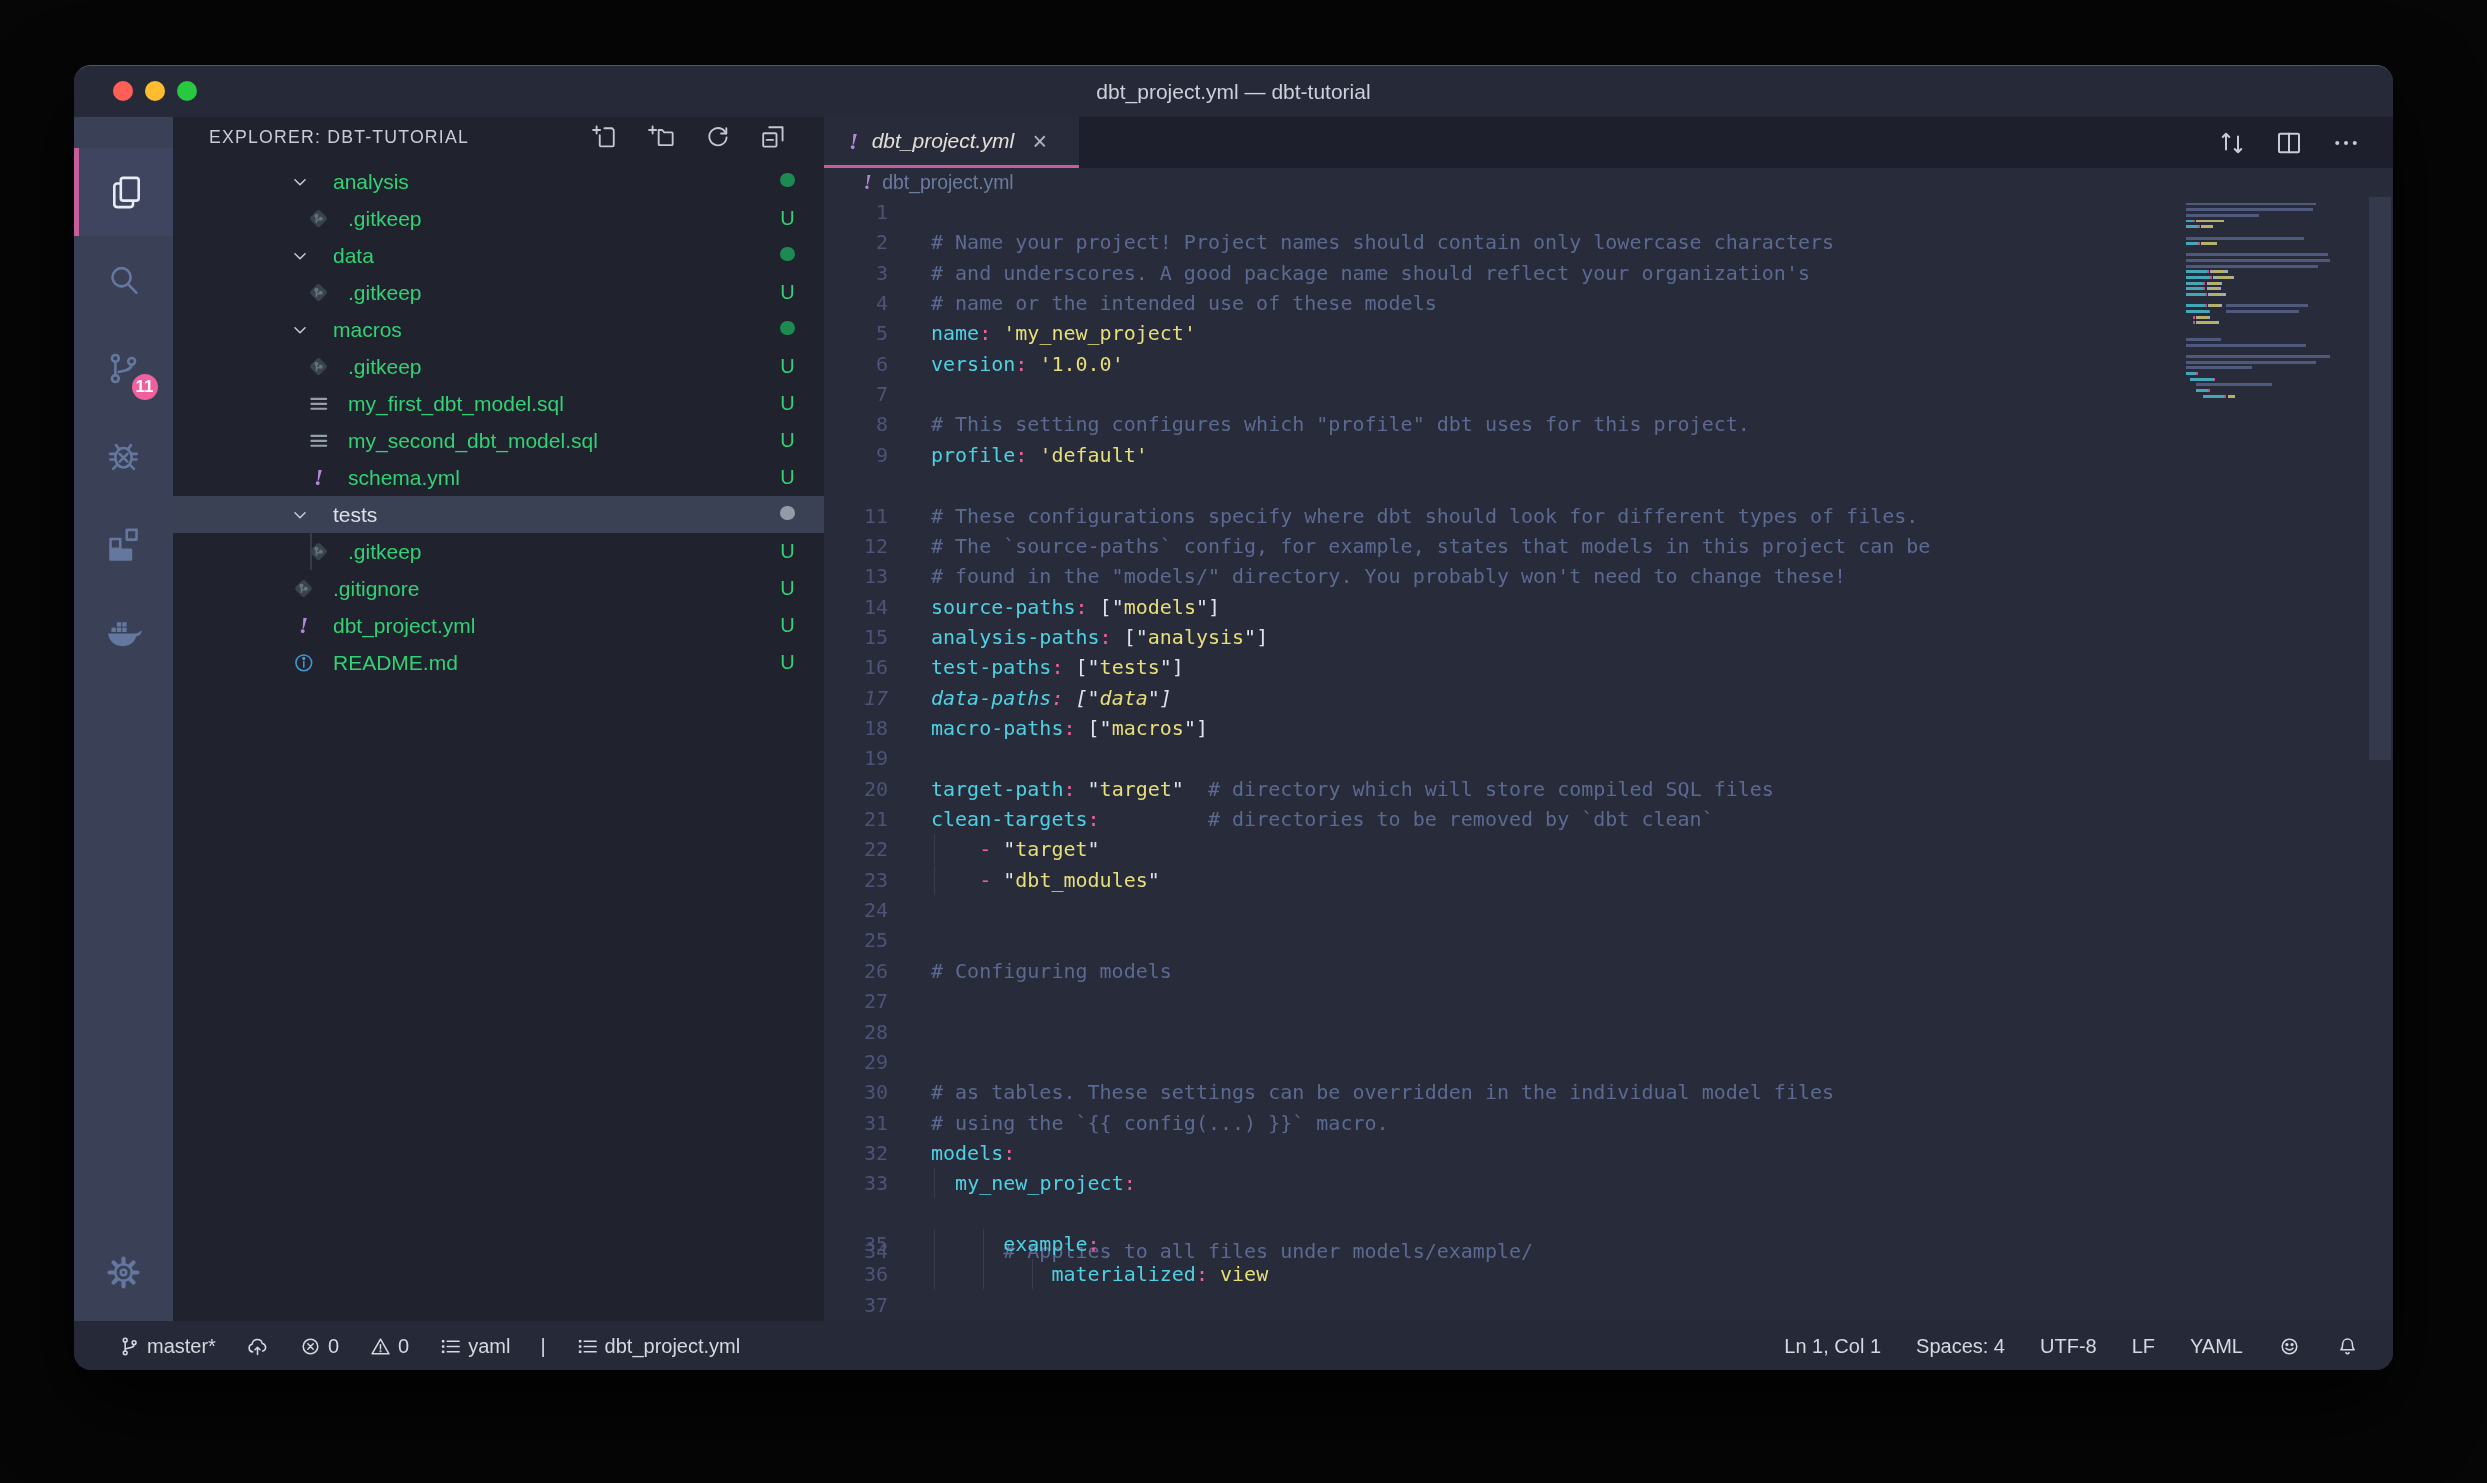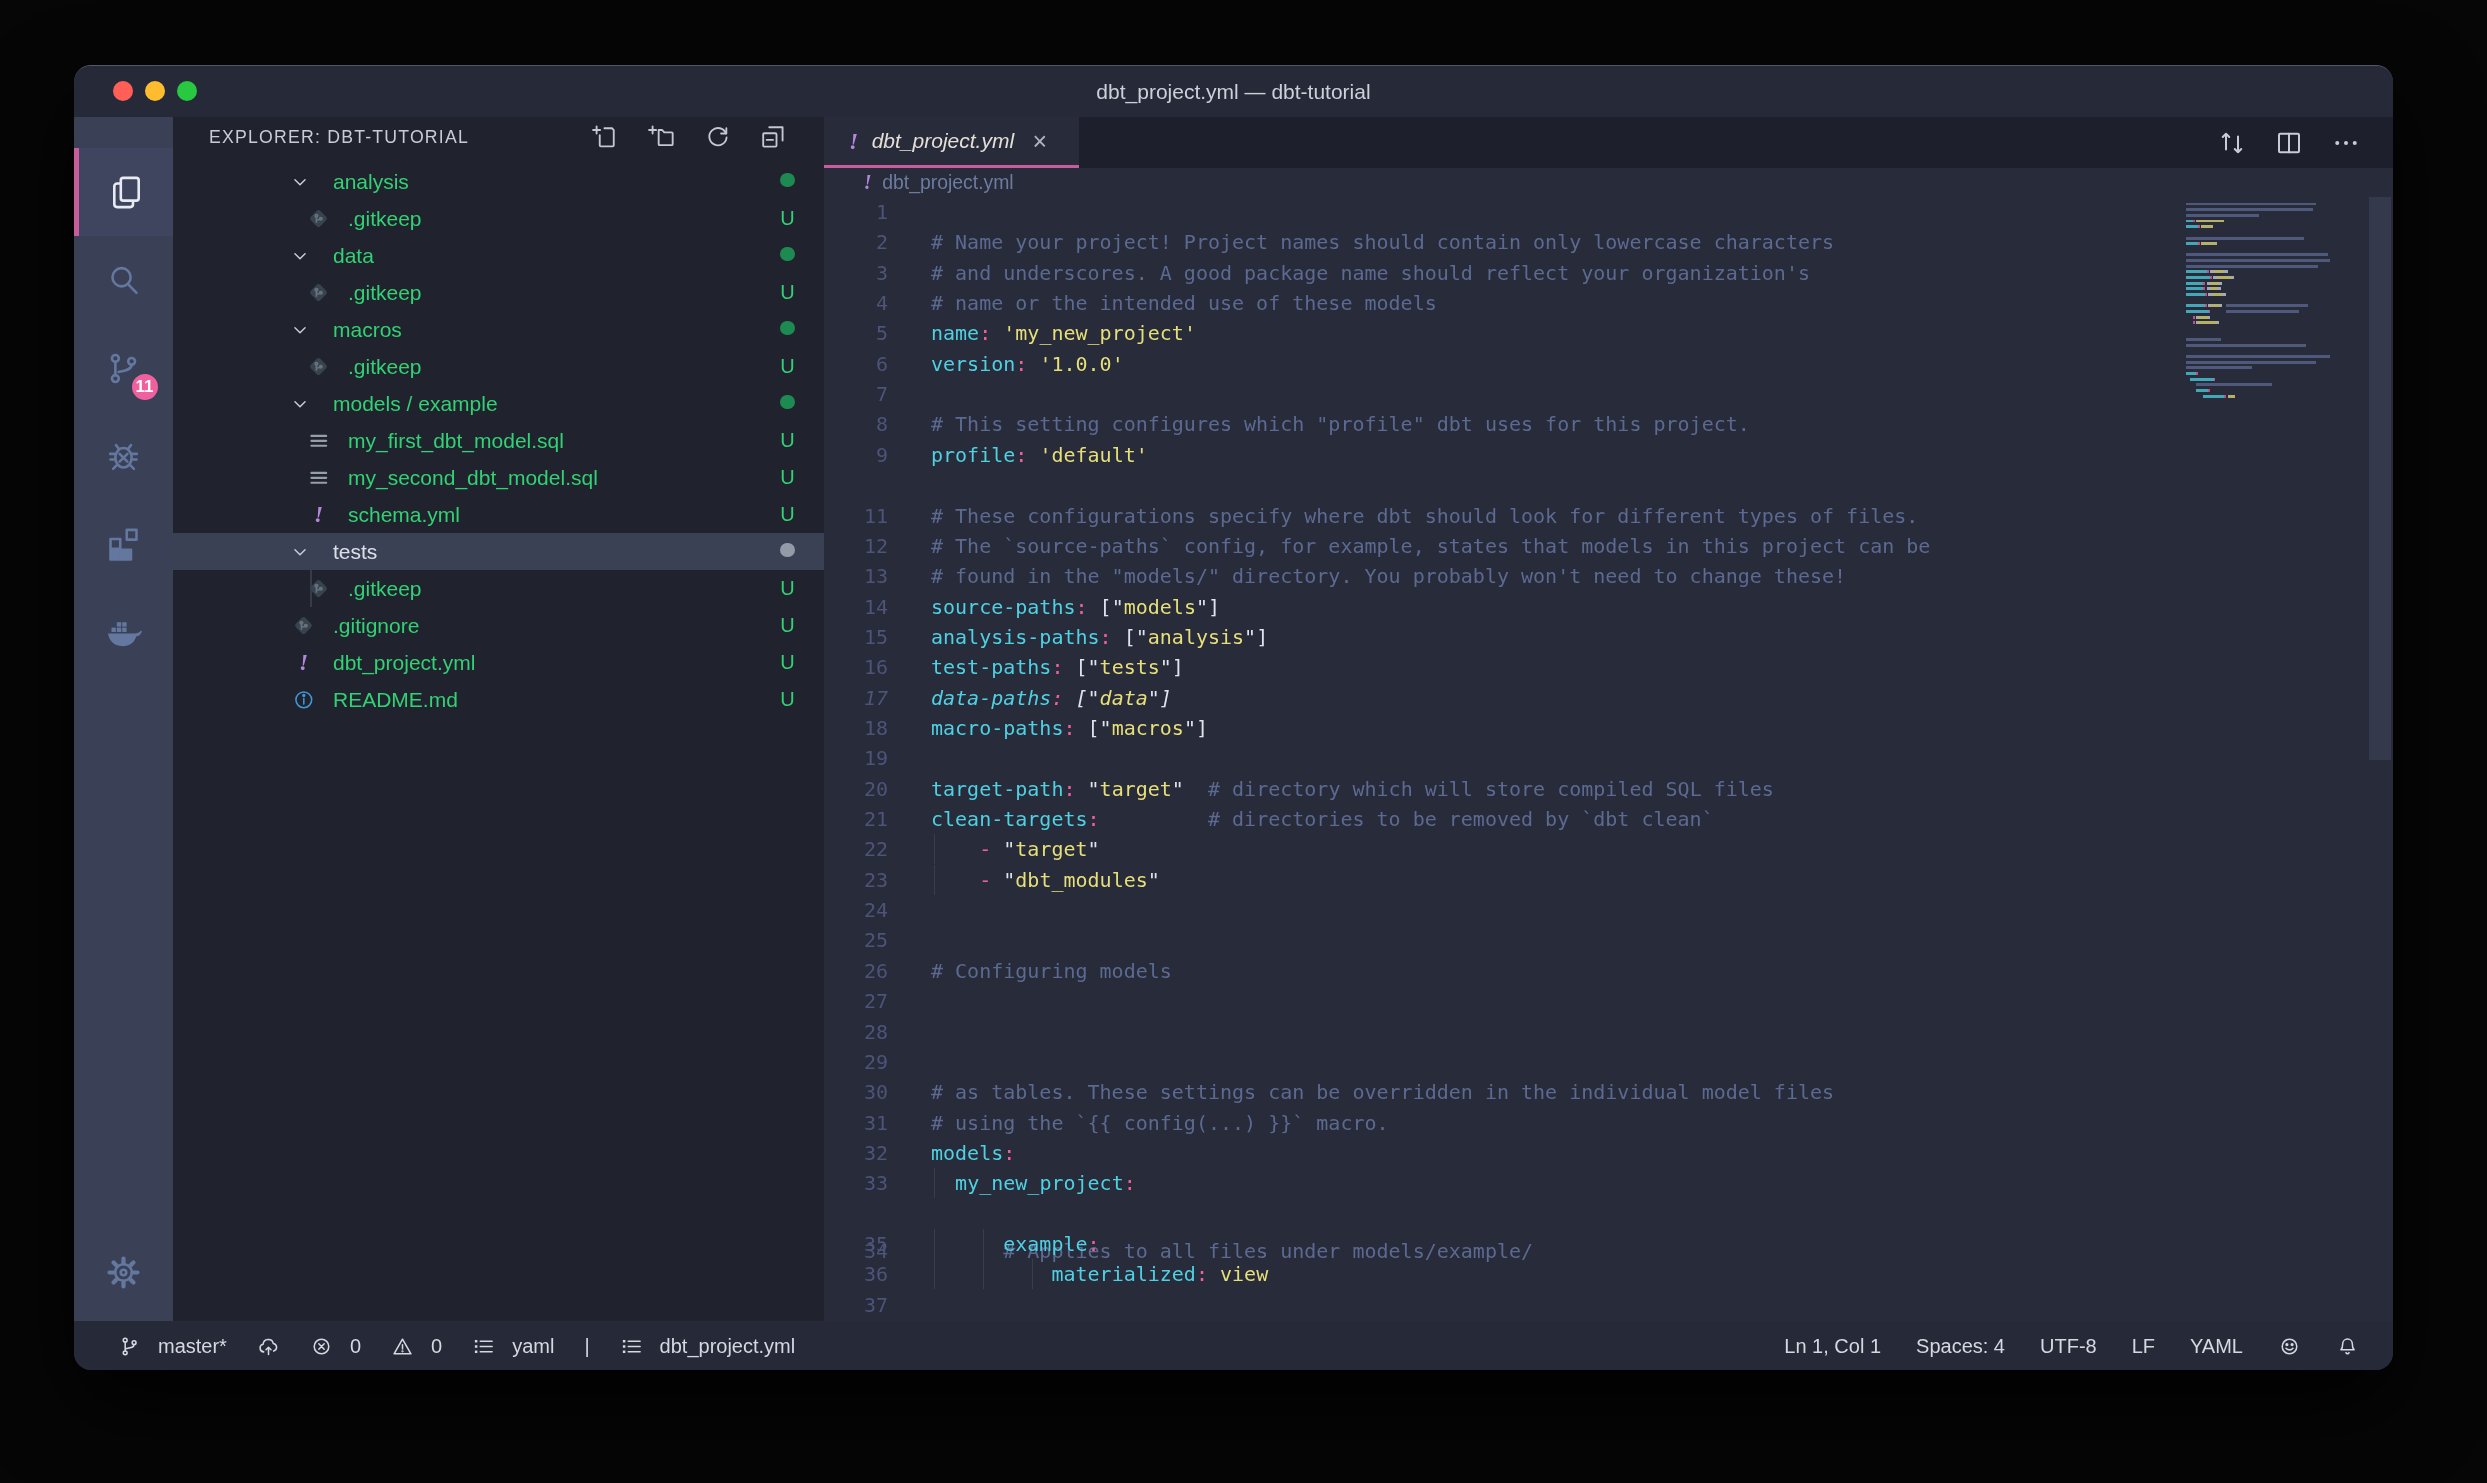--- a/index.html
+++ b/index.html
@@ -61,21 +61,21 @@
   .tk-url{color:#5c6a91;text-decoration:underline;}
   
   .minimap{position:absolute;left:1362px;top:80px;width:177px;height:506px;}
   .mline{position:absolute;left:0;height:2.7px;display:flex;}
   .mseg{height:2.7px;opacity:.75;}
   .vscroll{position:absolute;left:1545px;top:80px;width:22px;height:563px;background:rgba(125,135,165,.16);}
   
   .statusbar{position:absolute;left:0;top:1255px;width:100%;height:51px;background:#262a38;color:#d5d8e0;font-size:20px;display:flex;align-items:center;justify-content:space-between;}
   .sb-left{display:flex;align-items:center;gap:30px;margin-left:44px;}
   .sb-right{display:flex;align-items:center;gap:35px;margin-right:34px;}
-  .sitem{display:flex;gap:17px;white-space:nowrap;}
+  .sitem{display:flex;gap:6px;white-space:nowrap;}
   svg{display:block;}
 </style>
 </head>
 <body>
 
 <div class="window">
 
   <div class="titlebar">
     <div class="traffic t-red"></div>
     <div class="traffic t-yellow"></div>
@@ -273,31 +273,20 @@
                 <g stroke="#66737f">
                   <circle cx="10" cy="9.4" r="1.2"></circle>
                   <circle cx="14.2" cy="12.2" r="1.2"></circle>
                   <path d="M10 10.8v4.8M10 13.4c2.6-.2 4.2-.5 4.2-1.2"></path>
                 </g>
               </svg>
             </span>
           </span>
           <span class="lbl" style="left:175px">.gitkeep</span>
           <span class="badge u-badge">U</span>
-        </div>
-        <div class="trow">
-          <span class="chev">
-            <span class="icn" style="display:flex">
-              <svg width="22" height="22" viewBox="0 0 24 24" fill="none" stroke="currentColor" stroke-width="1.6" stroke-linecap="round" stroke-linejoin="round">
-                <path d="M6.5 9.5L12 15l5.5-5.5"></path>
-              </svg>
-            </span>
-          </span>
-          <span class="lbl " style="left:160px">models / example</span>
-          <span class="badge"><span class="dotg"></span></span>
         </div>
         <div class="trow">
           <span class="ficon" style="left:133px">
             <span class="icn" style="display:flex">
               <svg width="23.6" height="23.6" viewBox="0 0 24 24" fill="none" stroke="currentColor" stroke-width="1.6" stroke-linecap="round" stroke-linejoin="round">
                 <path stroke="#969eab" stroke-width="2.2" d="M4.5 7h15M4.5 12h15M4.5 17h15"></path>
               </svg>
             </span>
           </span>
           <span class="lbl" style="left:175px">my_first_dbt_model.sql</span>

